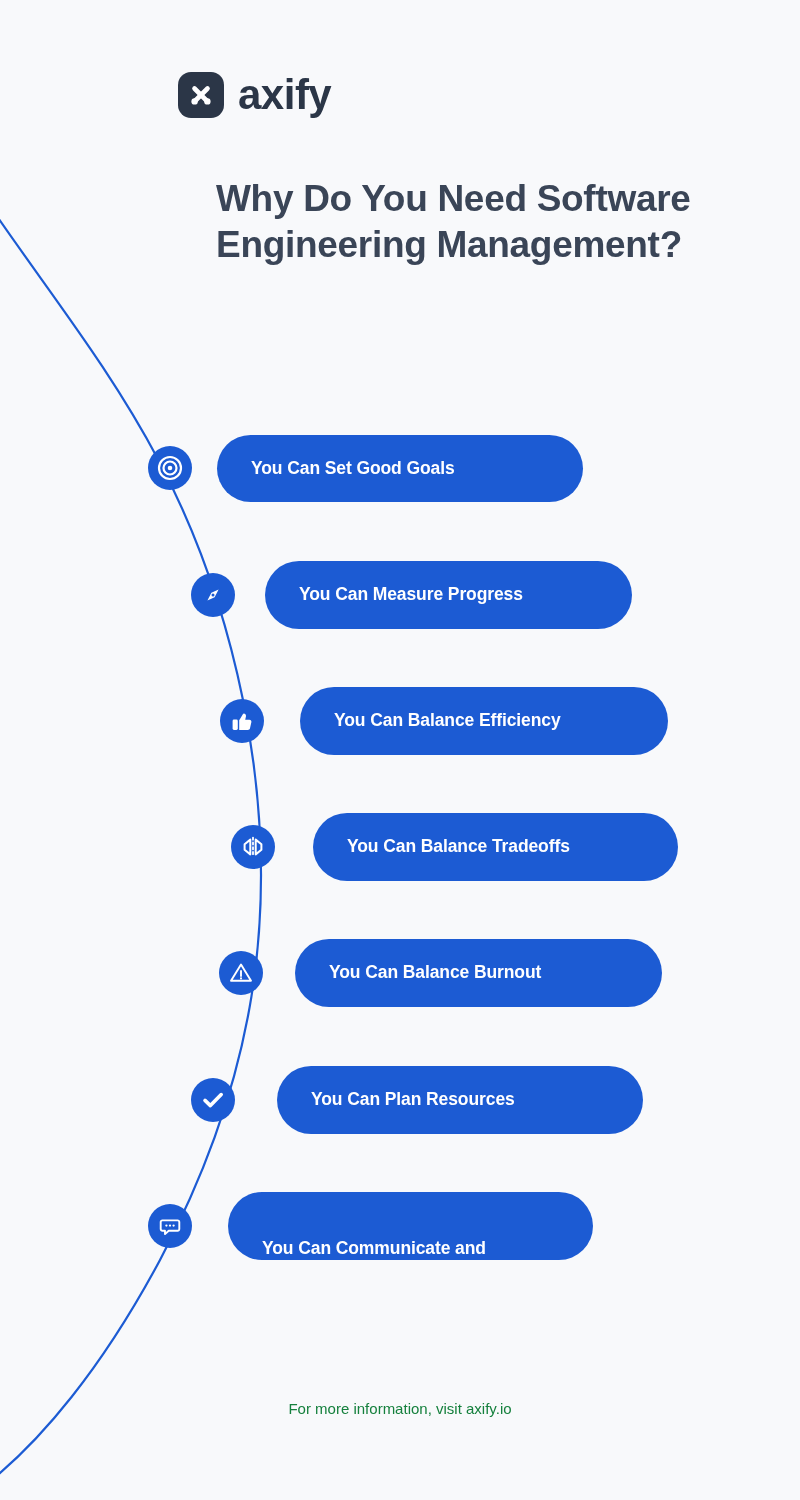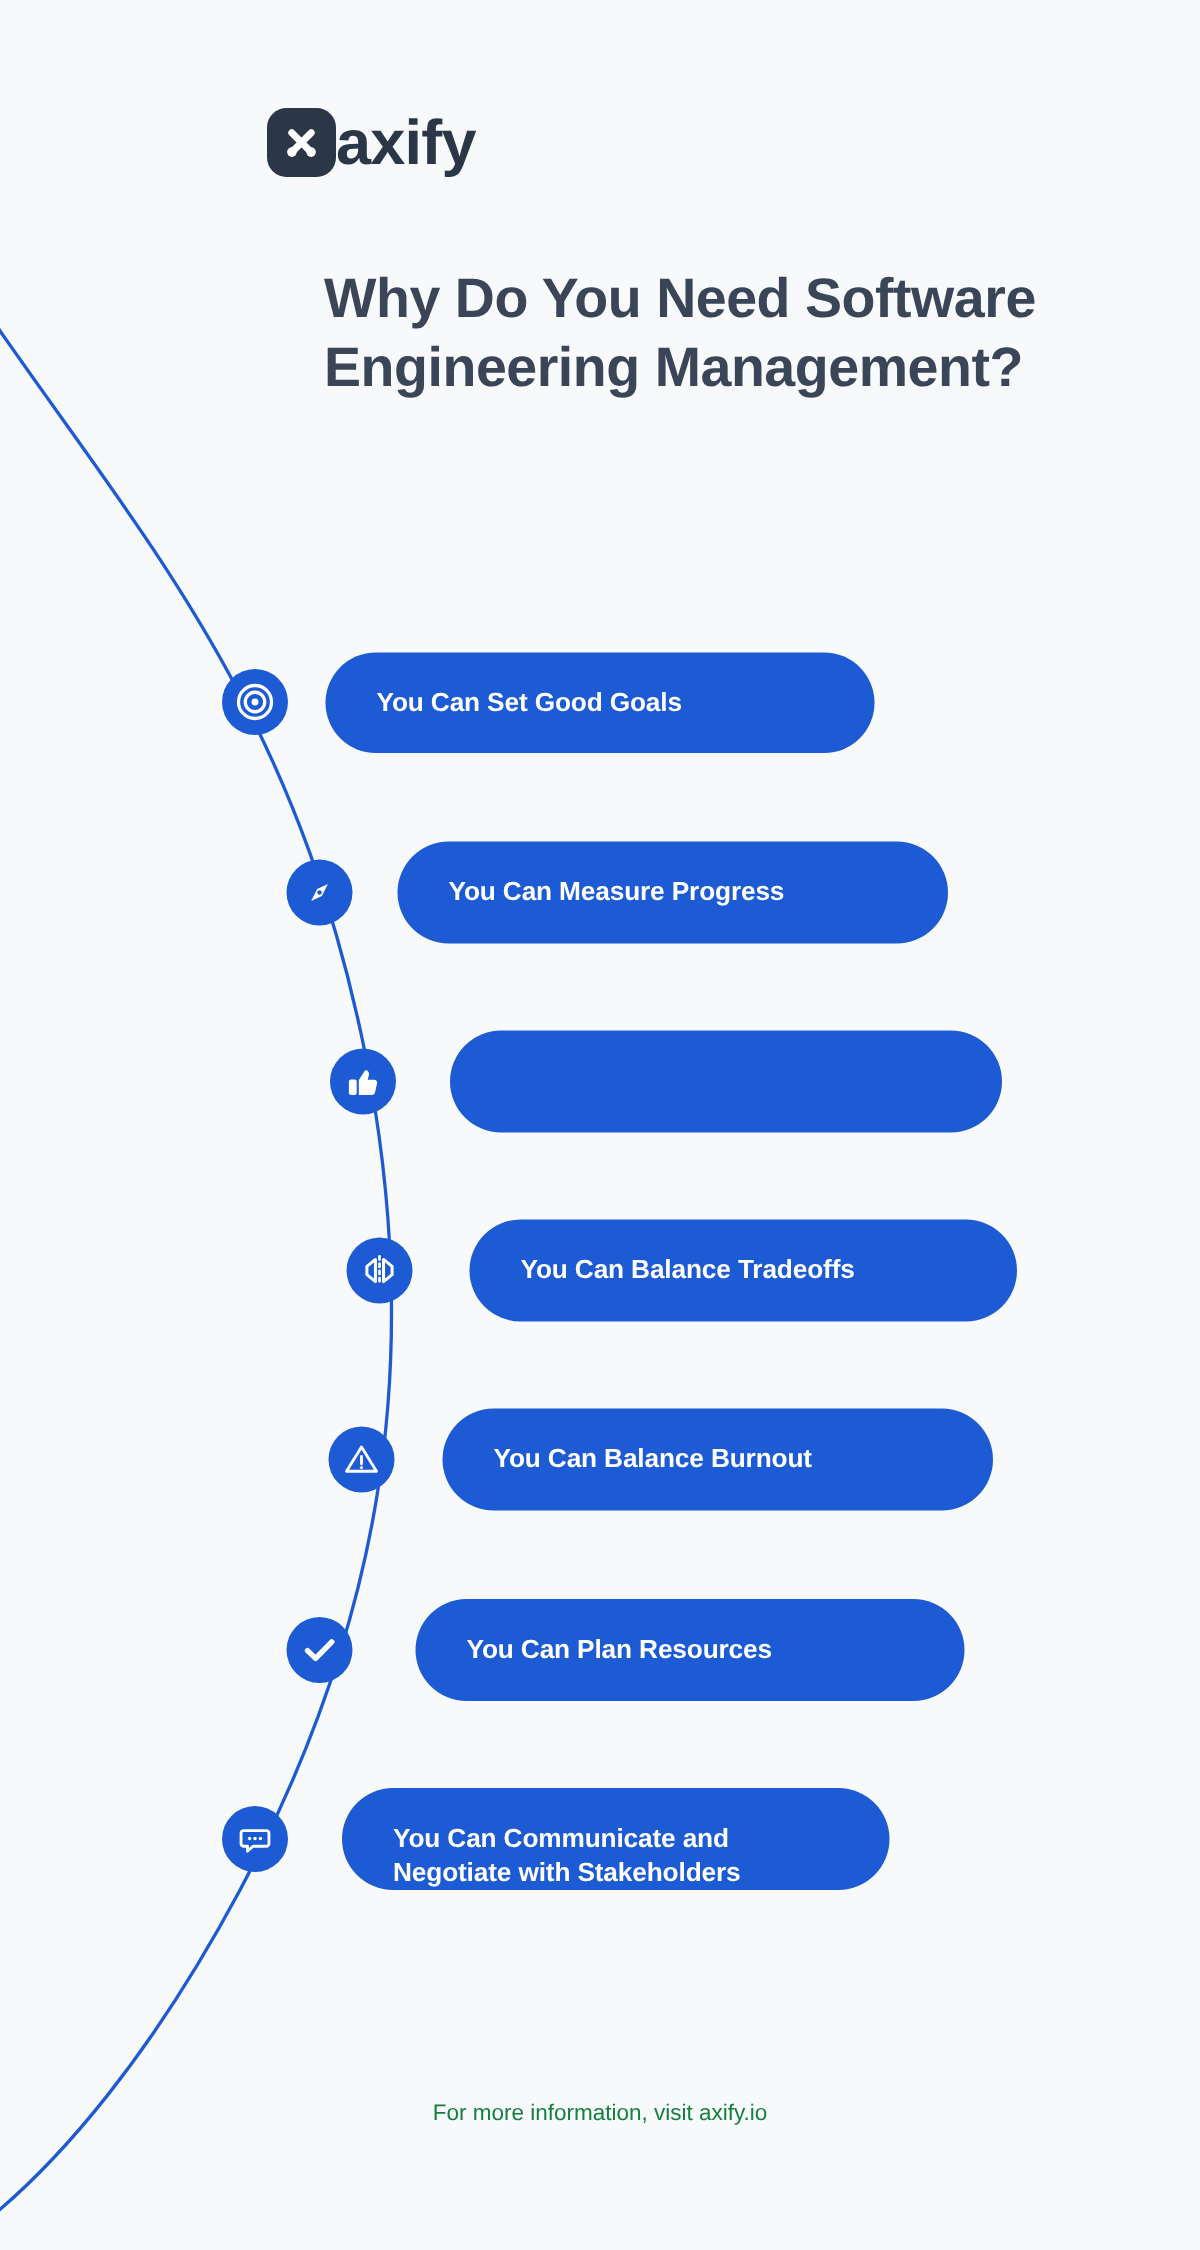--- a/index.html
+++ b/index.html
@@ -17,21 +17,21 @@
     position:absolute; left:0; top:0;
     width:800px; height:1500px;
     pointer-events:none;
     z-index:0;
   }
 
   
   .logo {
     position:absolute;
     left:178px; top:72px;
-    display:flex; align-items:center; 
+    display:flex; align-items:center; gap:14px;
     z-index:3;
   }
   .logo-mark {
     width:46px; height:46px;
     background:#2B3647;
     border-radius:13px;
     display:flex; align-items:center; justify-content:center;
   }
   .logo-word {
     font-size:42px;
@@ -157,20 +157,21 @@
     <div class="node" style="left: 220px; top: 699px;">
       <span>
         <svg width="26" height="26" viewBox="0 0 26 26" aria-hidden="true">
           <rect x="3.6" y="11.6" width="5.2" height="10.4" rx="1.4" fill="#FFFFFF"></rect>
           <path d="M10.2 22 h8.6 c1.1 0 2-0.7 2.2-1.7 l1.4-6.2 c0.25-1.2-0.65-2.3-1.9-2.3 h-4.3 l0.75-3.3 c0.3-1.4-0.5-2.7-1.8-3 -0.5-0.1-0.95 0.15-1.15 0.6 L11.3 10.4 c-0.35 0.75-0.8 1.25-1.1 1.5 Z" fill="#FFFFFF"></path>
         </svg>
       </span>
     </div>
     <div class="pill" style="left: 300px; top: 687px; width: 368px; height: 68px;">
       <div>
+        <span>You Can Balance Efficiency</span>
       </div>
     </div>
   </div>
 
   <div class="item">
     <div class="node" style="left: 231px; top: 825px;">
       <span>
         <svg width="26" height="26" viewBox="0 0 26 26" aria-hidden="true">
           <path d="M10.3 5.6 L4.6 10.2 V15.8 L10.3 20.4 Z" fill="none" stroke="#FFFFFF" stroke-width="2" stroke-linejoin="round"></path>
           <path d="M15.7 5.6 L21.4 10.2 V15.8 L15.7 20.4 Z" fill="none" stroke="#FFFFFF" stroke-width="2" stroke-linejoin="round"></path>
@@ -224,20 +225,19 @@
           <path d="M5.4 7.4 h15.2 a1.7 1.7 0 0 1 1.7 1.7 v7.0 a1.7 1.7 0 0 1 -1.7 1.7 h-8.9 l-3.7 3.3 v-3.3 h-2.6 a1.7 1.7 0 0 1 -1.7 -1.7 v-7.0 a1.7 1.7 0 0 1 1.7 -1.7 z" fill="none" stroke="#FFFFFF" stroke-width="1.9" stroke-linejoin="round"></path>
           <circle cx="9.4" cy="12.6" r="1.15" fill="#FFFFFF"></circle>
           <circle cx="13.0" cy="12.6" r="1.15" fill="#FFFFFF"></circle>
           <circle cx="16.6" cy="12.6" r="1.15" fill="#FFFFFF"></circle>
         </svg>
       </span>
     </div>
     <div class="pill" style="left: 228px; top: 1192px; width: 365px; height: 68px; align-items: flex-end;">
       <div>
         <span>You Can Communicate and</span>
-        <span>Negotiate with Stakeholders</span>
       </div>
     </div>
   </div>
 
 </div>
 
 <div class="footer">For more information, visit axify.io</div>
 
 </body></html>

